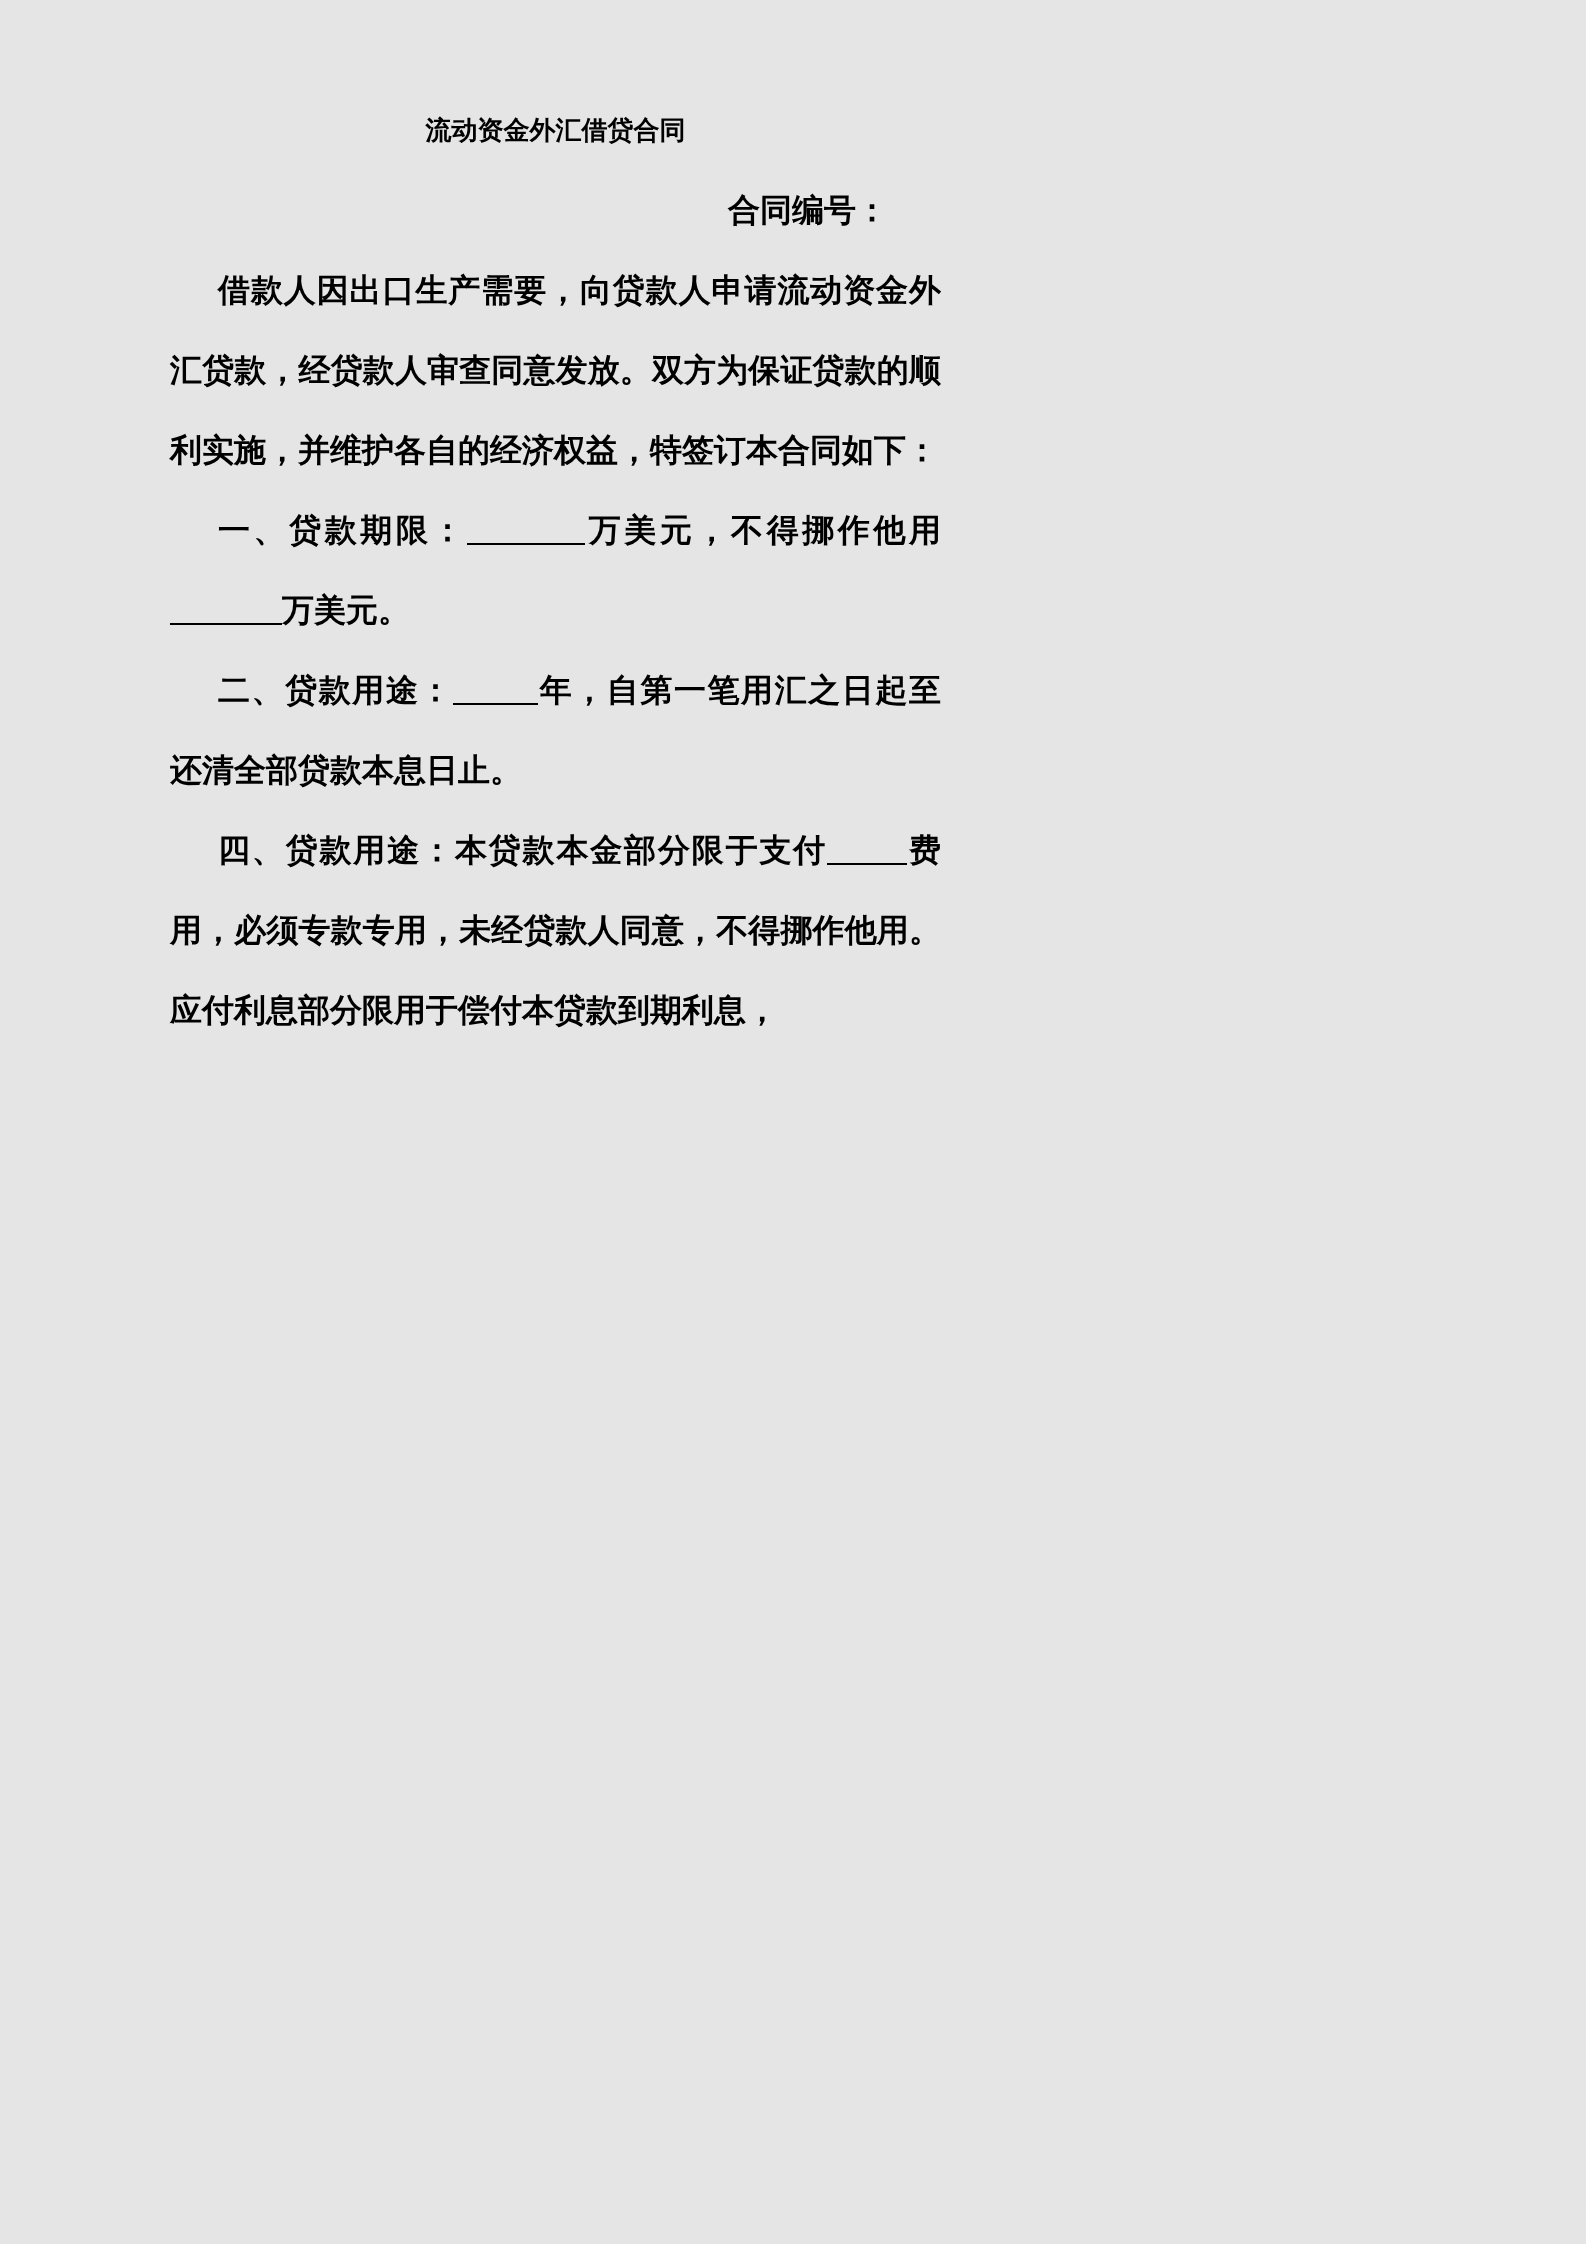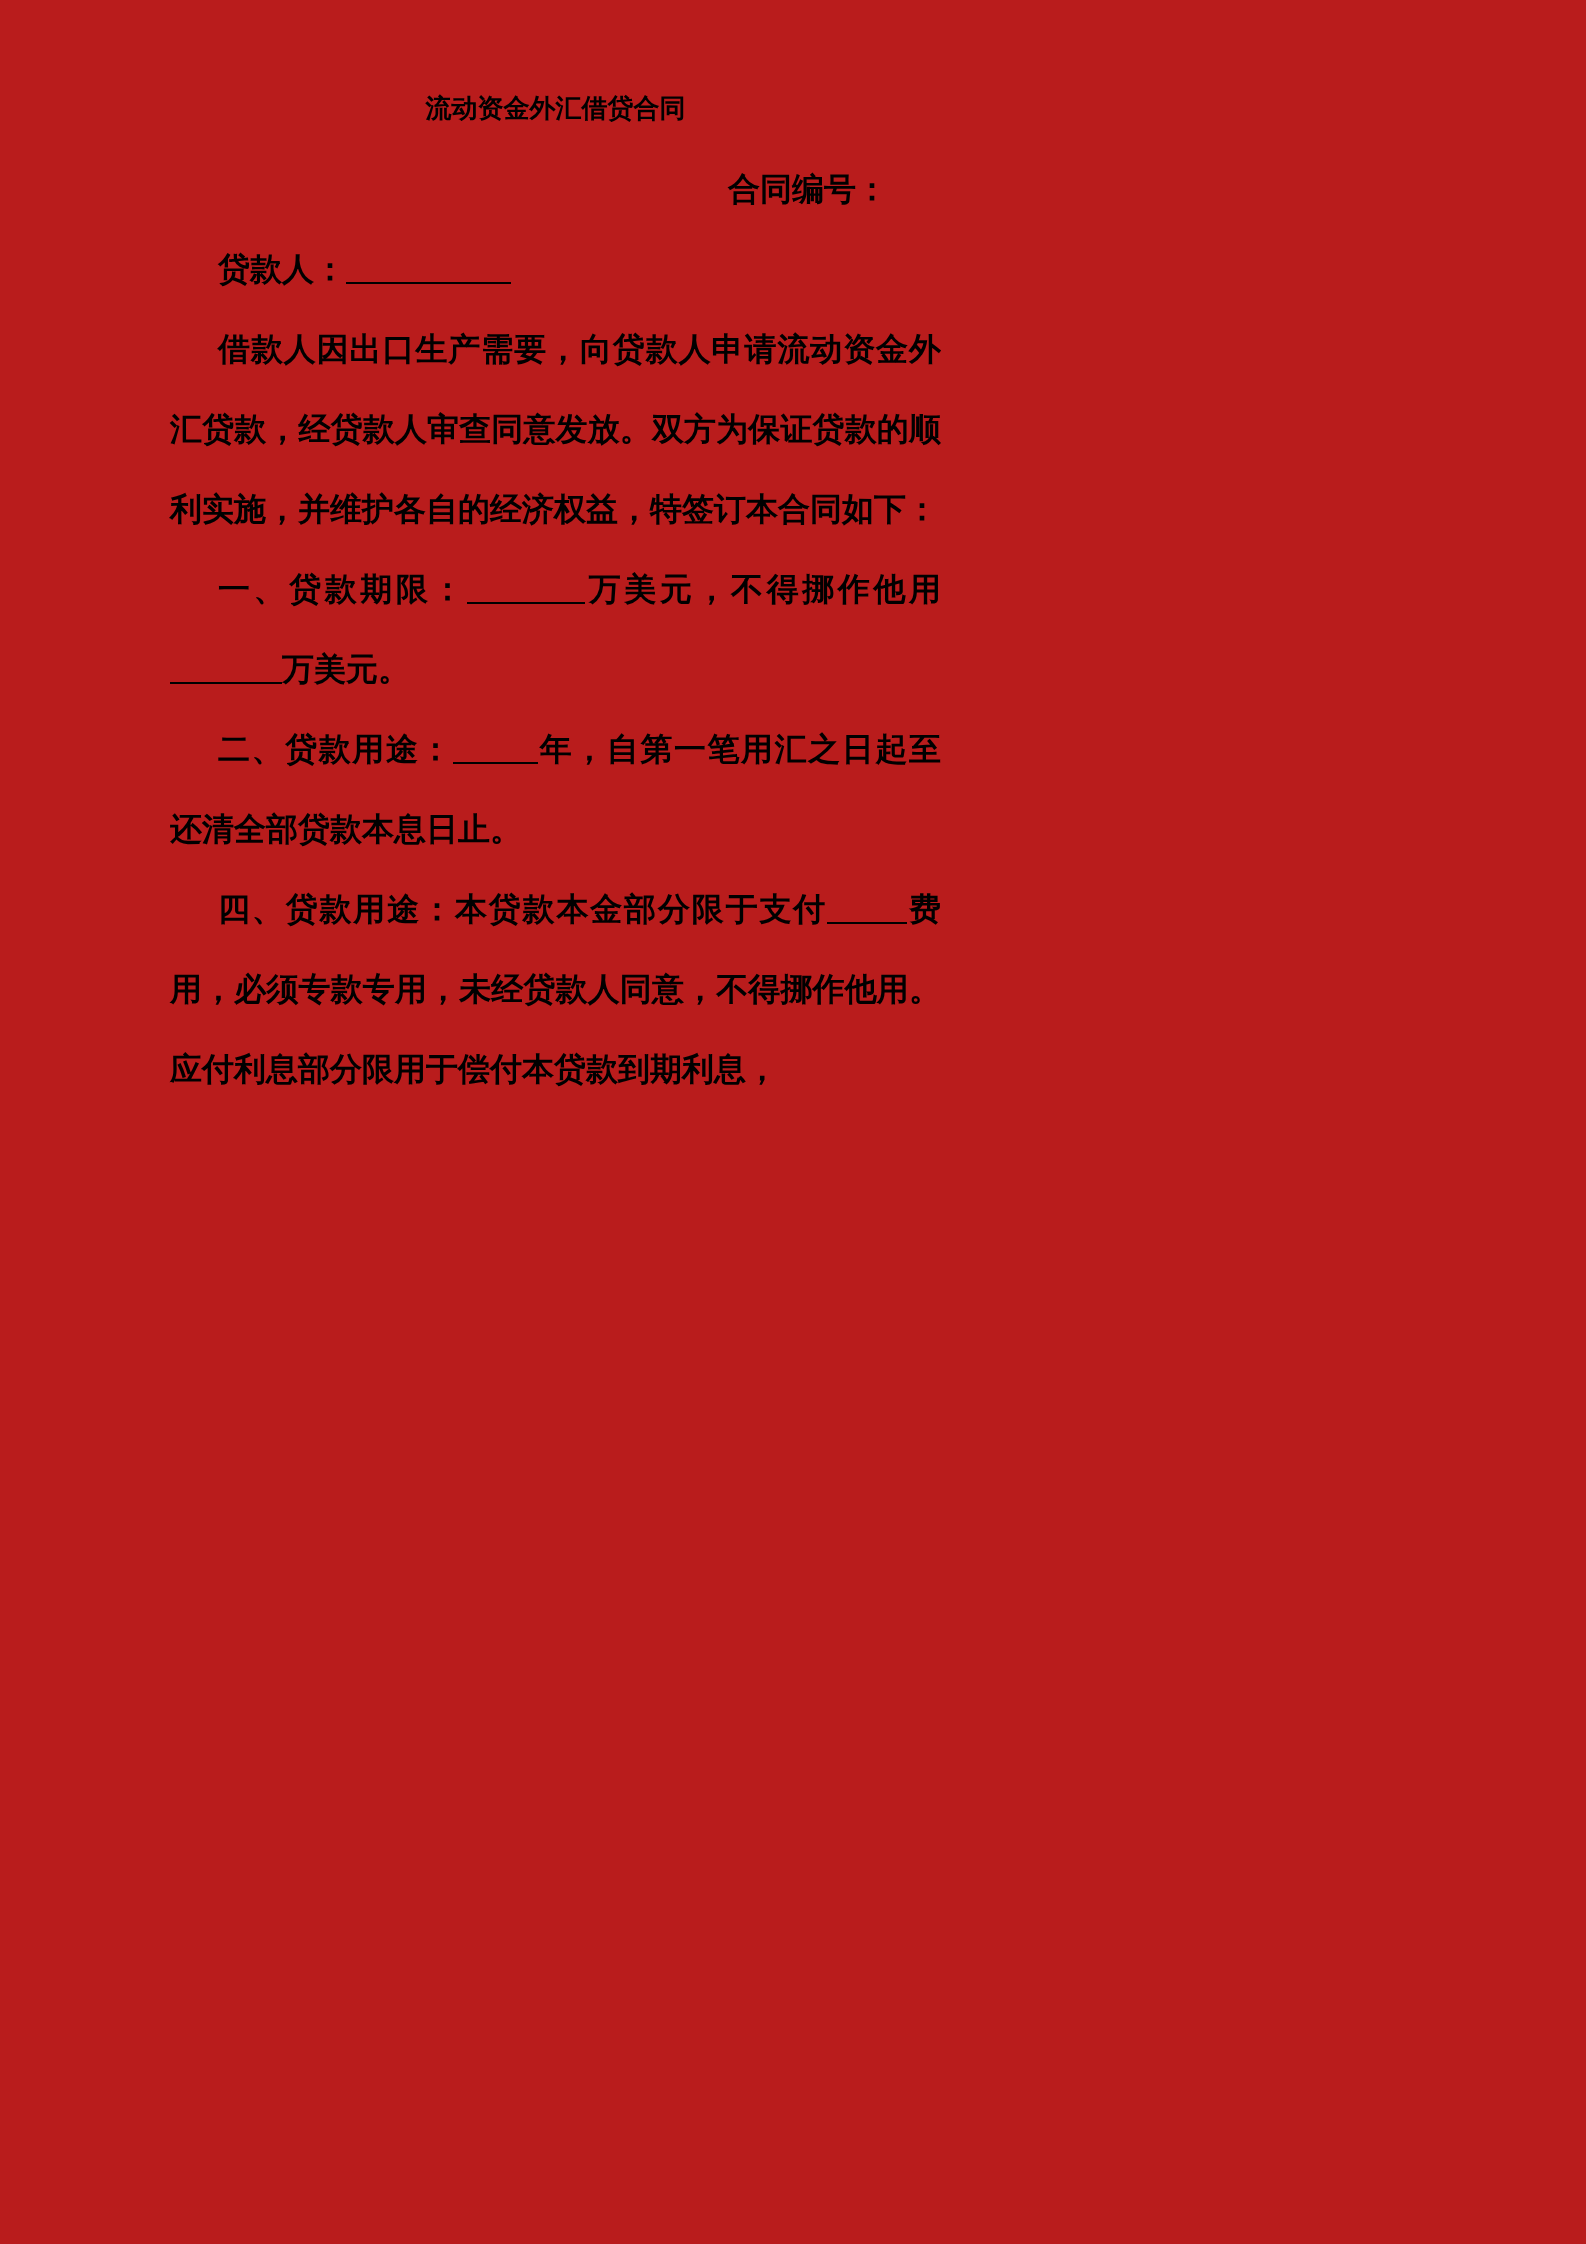--- a/index.html
+++ b/index.html
@@ -11,24 +11,23 @@
     width: 1586px;
     height: 2244px;
     font-family: "Liberation Sans", sans-serif;
     color: #000000;
     overflow: hidden;
   }
   .page {
     box-sizing: border-box;
     width: 1586px;
     height: 2244px;
-    background: #b91c1c;
-    padding: 69px 645px 0 170px; 
+    background: #e5e5e5;
+    padding: 90px 645px 0 170px; 
     overflow: hidden;
-    font-family: Liberation Serif, serif;
   }
   .line, .para, .title, .contract-no {
     margin: 0;
     font-size: 32px;
     font-weight: 700;
     line-height: 80px; 
   }
   .title {
     font-size: 26px;
     text-align: center;
@@ -57,21 +56,20 @@
 <body>
 
 <div class="page">
   <h1 class="title">流动资金外汇借贷合同</h1>
 
   <div class="contract-no">
     <span>合同编号：</span>
   </div>
 
   <div id="fields">
-      <p class="line field-line"><span>贷款人：</span><span class="blank" style="width: 165px;"></span></p>
     </div>
 
   <div id="paragraphs">
       <p class="para"><span>借款人因出口生产需要，向贷款人申请流动资金外汇贷款，经贷款人审查同意发放。双方为保证贷款的顺利实施，并维护各自的经济权益，特签订本合同如下：</span></p>
       <p class="para"><span>一、贷款期限：</span><span class="blank" style="width: 118px;"></span><span>万美元，不得挪作他用</span><span class="blank" style="width: 112px;"></span><span>万美元。</span></p>
       <p class="para"><span>二、贷款用途：</span><span class="blank" style="width: 85px;"></span><span>年，自第一笔用汇之日起至还清全部贷款本息日止。</span></p>
       <p class="para"><span>四、贷款用途：本贷款本金部分限于支付</span><span class="blank" style="width: 80px;"></span><span>费用，必须专款专用，未经贷款人同意，不得挪作他用。应付利息部分限用于偿付本贷款到期利息，</span></p>
     </div>
 </div>
 

